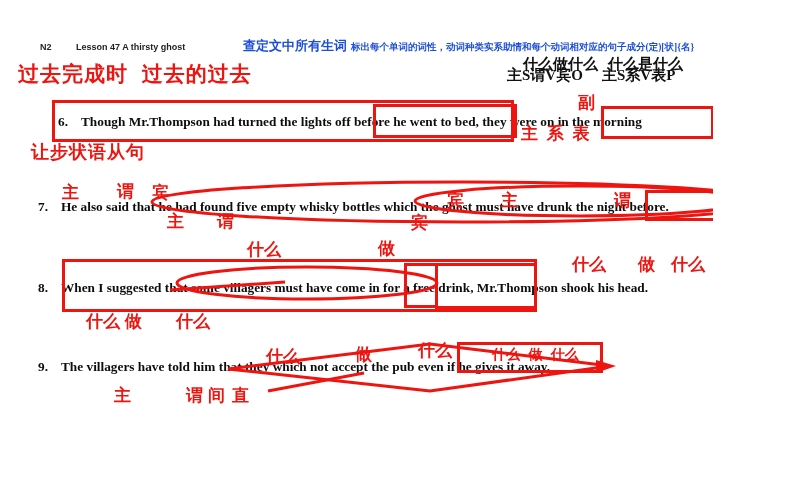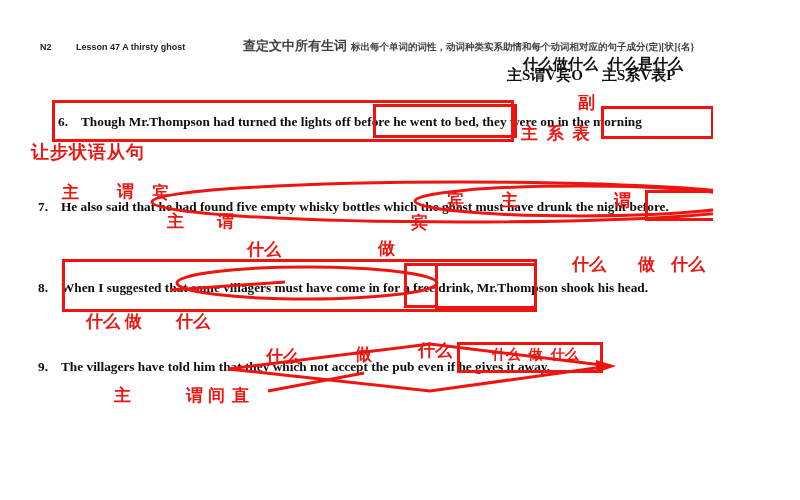--- a/index.html
+++ b/index.html
@@ -1,21 +1,21 @@
 <!DOCTYPE html>
 <html style="--red: #ee1511; --ink: #0d0d0d;"><head>
 <meta charset="utf-8">
 <style>
   :root{ --red:#ee1511; --ink:#0d0d0d; }
   html,body{margin:0;padding:0;background:#fff;}
   .canvas{position:relative;width:713px;height:500px;background:#fff;overflow:hidden;
           font-family:"Liberation Serif",serif;color:var(--ink);}
   .hsmall{position:absolute;font-family:"Liberation Sans",sans-serif;font-weight:bold;
           font-size:9px;color:#222;white-space:nowrap;}
-  .instr{position:absolute;left:243px;top:36px;font-weight:bold;white-space:nowrap;color:#404040;}
+  .instr{position:absolute;left:243px;top:36px;font-weight:bold;white-space:nowrap;color:#1d4ed8;}
   .instr .big{font-size:13px;}
   .instr .small{font-size:9.5px;}
   .pat{position:absolute;font-weight:bold;font-size:15px;color:#111;white-space:pre;}
   .headline{position:absolute;left:18px;top:60px;color:var(--red);
             font-family:"Liberation Sans",sans-serif;font-weight:bold;font-size:21px;
             letter-spacing:1px;white-space:pre;}
   .sent{position:absolute;white-space:nowrap;font-weight:bold;font-size:13.3px;color:var(--ink);}
   .sent .num{display:inline-block;width:23px;}
   .rl{position:absolute;color:var(--red);font-family:"Liberation Sans",sans-serif;
       font-weight:bold;font-size:17px;line-height:1;white-space:pre;z-index:5;}
@@ -35,20 +35,21 @@
   <div class="instr">
     <span class="big">查定文中所有生词</span>
     <span class="small">标出每个单词的词性，动词种类实系助情和每个动词相对应的句子成分(定)[状]{名}</span>
   </div>
 
   <span class="pat" style="left:523px;top:55px;">什么做什么</span>
   <span class="pat" style="left:608px;top:55px;">什么是什么</span>
   <span class="pat" style="left:507px;top:66px;">主S谓V宾O</span>
   <span class="pat" style="left:602px;top:66px;">主S系V表P</span>
 
+  <div class="headline">过去完成时  过去的过去</div>
 
   <div class="sent" style="left:38px;top:114px;margin-left:20px;">
     <span class="num">6.</span><span>Though Mr.Thompson had turned the lights off </span><span>before he went to bed</span><span>, they were on </span><span>in the morning</span>
   </div>
 
   <div class="sent" style="left:38px;top:199px;">
     <span class="num">7.</span><span>He also said </span><span>that he had</span><span> found five empty whisky bottles </span><span>which</span><span> the ghost must have drunk </span><span>the night before.</span>
   </div>
 
   <div class="sent" style="left:38px;top:280px;">

